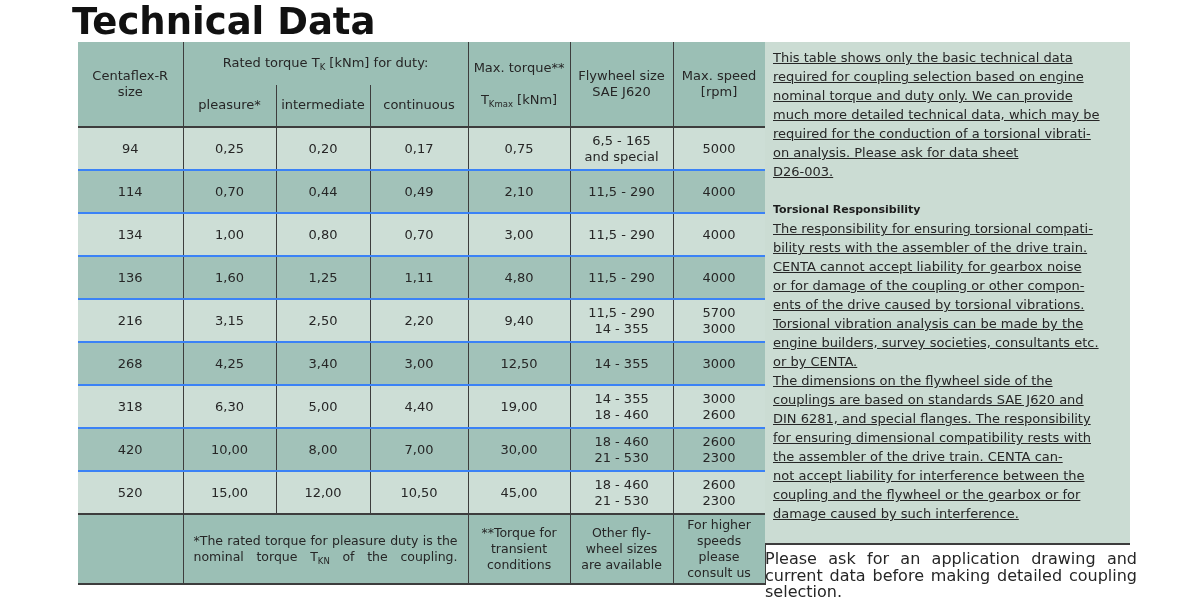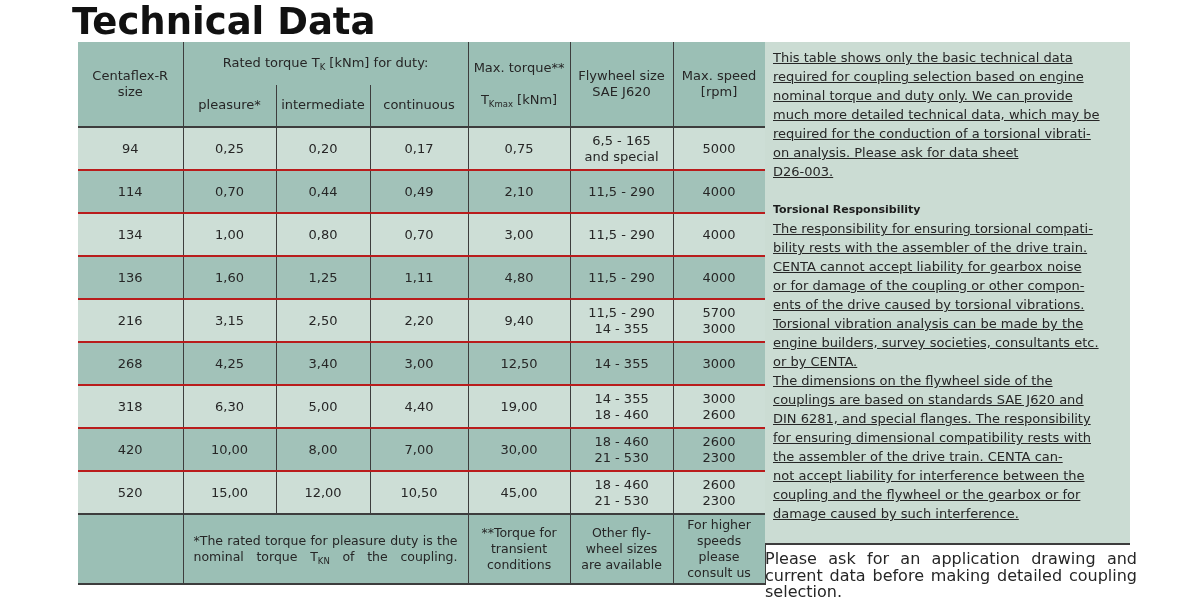--- a/index.html
+++ b/index.html
@@ -19,21 +19,21 @@
     white-space:pre-line;font-weight:normal;}
   thead th{background:var(--header_bg);height:29px;}
   thead th.hb{border-bottom:2px solid var(--border_dark);}
   .vl{border-left:1.5px solid var(--border_dark);}
   .vr{border-right:1.5px solid var(--border_dark);}
   tbody td{height:43px;}
   tbody tr.light td{background:var(--row_light);}
   tbody tr.dark td{background:var(--row_dark);}
   tbody td + td{border-left:1.5px solid var(--border_dark);}
   tbody td:last-child{border-right:1.5px solid var(--border_dark);}
-  tbody tr + tr td{border-top:2px solid #b91c1c;}
+  tbody tr + tr td{border-top:2px solid #3b82f6;}
   tfoot td{background:var(--header_bg);height:57px;border-top:2px solid var(--border_dark);
     border-bottom:2px solid var(--border_dark);font-size:12.5px;}
   tfoot td.note{white-space:normal;text-align:justify;text-align-last:justify;padding:4px 10px;}
   sub{font-size:8.5px;line-height:0;vertical-align:-3px;letter-spacing:0;}
 
   
   .panel{position:absolute;left:765px;top:42px;width:365px;height:503px;background:var(--panel_bg);
     border-bottom:2px solid var(--border_dark);padding:6px 8px;font-size:13px;line-height:19px;}
   .panel p{margin:0;white-space:pre-line;text-decoration:underline;}
   .panel h3{margin:19px 0 0 0;font-size:11px;line-height:19px;font-weight:bold;color:#1c1c1c;}

